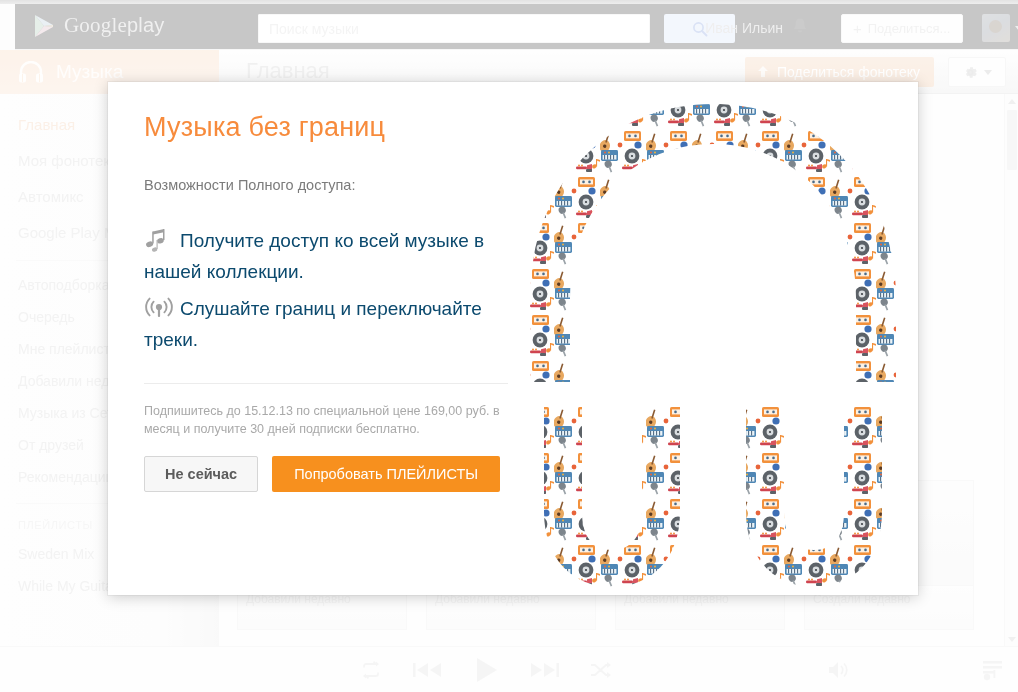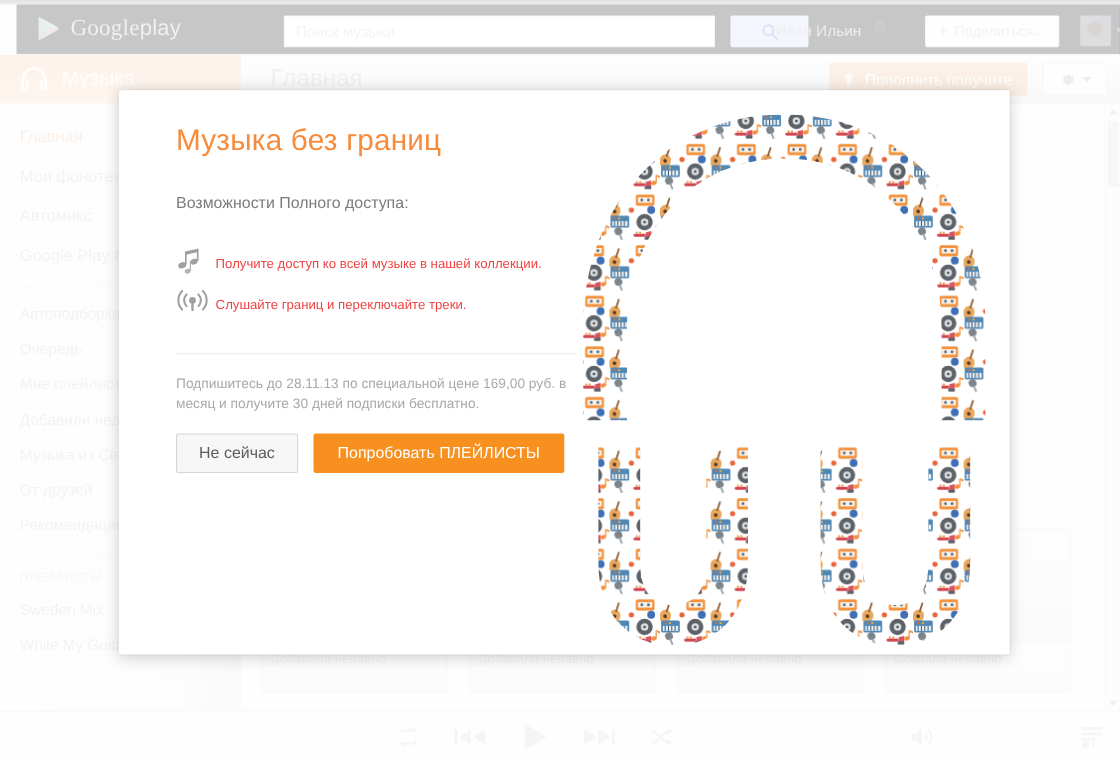--- a/index.html
+++ b/index.html
@@ -206,45 +206,46 @@
     position: absolute; inset: 0;
     background: rgba(255,255,255,0.60);
   }
   .modal {
     position: absolute; left: 108px; top: 82px;
     width: 810px; height: 513px;
     background: #fff;
     box-shadow: 0 2px 14px rgba(0,0,0,0.20), 0 0 0 1px rgba(0,0,0,0.04);
     overflow: hidden;
   }
-  .modal-left { position: absolute; left: 16px; top: 0; width: 400px; height: 610px; padding: 30px 0 0 36px; }
+  .modal-left { position: absolute; left: 0; top: 0; width: 400px; height: 610px; padding: 30px 0 0 36px; }
   .modal-title {
     font-size: 27px; color: #f78b3c; font-weight: normal;
     margin: 0 0 34px 0; letter-spacing: .2px;
   }
   .modal-sub { font-size: 14.5px; color: #7b7b7b; margin-bottom: 32px; }
   .feature {
-    display: block; font-size: 12px; color: #ef4444;
+    display: block; font-size: 19px; color: #0c4a6e;
     line-height: 31px; margin-bottom: 6px;
   }
   .feature .fic {
     display: inline-block; vertical-align: -7px;
     width: 30px; height: 26px; margin-right: 6px;
   }
   .hr { width: 364px; height: 1px; background: #ececec; margin: 28px 0 18px 0; }
   .fineprint {
     font-size: 12.5px; color: #a9a9a9; line-height: 18px;
     width: 370px; margin-bottom: 18px;
   }
   .btn-row { display: flex; align-items: center; gap: 14px; }
   .btn-secondary {
     height: 36px; padding: 0 20px;
     background: #f7f7f7; border: 1px solid #d6d6d6; border-radius: 2px;
     font-size: 14.5px; color: #5c5c5c; cursor: pointer;
     font-family: inherit;
+    font-weight: bold;
   }
   .btn-primary {
     height: 36px; padding: 0 22px;
     background: #f7901e; border: 0; border-radius: 2px;
     font-size: 14.5px; color: #fff; cursor: pointer;
     font-family: inherit;
   }
   .modal-art {
     position: absolute; right: 0; top: 0; width: 410px; height: 513px;
     overflow: hidden;
@@ -313,21 +314,21 @@
         </svg>
         <span class="label">Музыка</span>
       </div>
 
       <div class="page-title">Главная</div>
 
       <div class="upload-btn">
         <svg width="12" height="14" viewBox="0 0 12 14">
           <path d="M6 1l5 5H8v6H4V6H1z" fill="#ffffff" opacity=".8"></path>
         </svg>
-        <span>Пополнить получите</span>
+        <span>Поделиться фонотеку</span>
       </div>
 
       <div class="gear-btn">
         <svg width="17" height="17" viewBox="0 0 20 20">
           <path d="M10 6.6A3.4 3.4 0 1 0 10 13.4 3.4 3.4 0 0 0 10 6.6zm0 5.1a1.7 1.7 0 1 1 0-3.4 1.7 1.7 0 0 1 0 3.4z" fill="#cfcfcf"></path>
           <path d="M17.4 11.6l-1.5-.9a6.1 6.1 0 0 0 0-1.4l1.5-.9-1.6-2.8-1.6.7a6.2 6.2 0 0 0-1.2-.7l-.2-1.7h-3.2l-.2 1.7a6.2 6.2 0 0 0-1.2.7l-1.6-.7L4.6 8.4l1.5.9a6.1 6.1 0 0 0 0 1.4l-1.5.9 1.6 2.8 1.6-.7c.4.3.8.5 1.2.7l.2 1.7h3.2l.2-1.7c.4-.2.8-.4 1.2-.7l1.6.7z" fill="#cfcfcf" opacity=".85"></path>
         </svg>
         <div class="caret-sm" style="border-top-color:#cfcfcf;"></div>
       </div>
     </div>
@@ -499,21 +500,21 @@
             <path d="M20.4 5.7a7.5 7.5 0 0 1 0 10.6" fill="none" stroke="#a0a0a0" stroke-width="1.9" stroke-linecap="round"></path>
             <path d="M5.6 2.6a11.9 11.9 0 0 0 0 16.8" fill="none" stroke="#a0a0a0" stroke-width="1.9" stroke-linecap="round"></path>
             <path d="M24.4 2.6a11.9 11.9 0 0 1 0 16.8" fill="none" stroke="#a0a0a0" stroke-width="1.9" stroke-linecap="round"></path>
           </svg>
         </span><span>Слушайте границ и переключайте треки.</span>
       </div>
 
 
       <div class="hr"></div>
 
-      <div class="fineprint">Подпишитесь до 28.11.13 по специальной цене 169,00 руб. в месяц и получите 30 дней подписки бесплатно.</div>
+      <div class="fineprint">Подпишитесь до 15.12.13 по специальной цене 169,00 руб. в месяц и получите 30 дней подписки бесплатно.</div>
 
       <div class="btn-row">
         <button class="btn-secondary">Не сейчас</button>
         <button class="btn-primary">Попробовать ПЛЕЙЛИСТЫ</button>
       </div>
     </div>
 
     <div class="modal-art">
       <svg width="410" height="513" viewBox="0 0 410 513">
         <defs>

